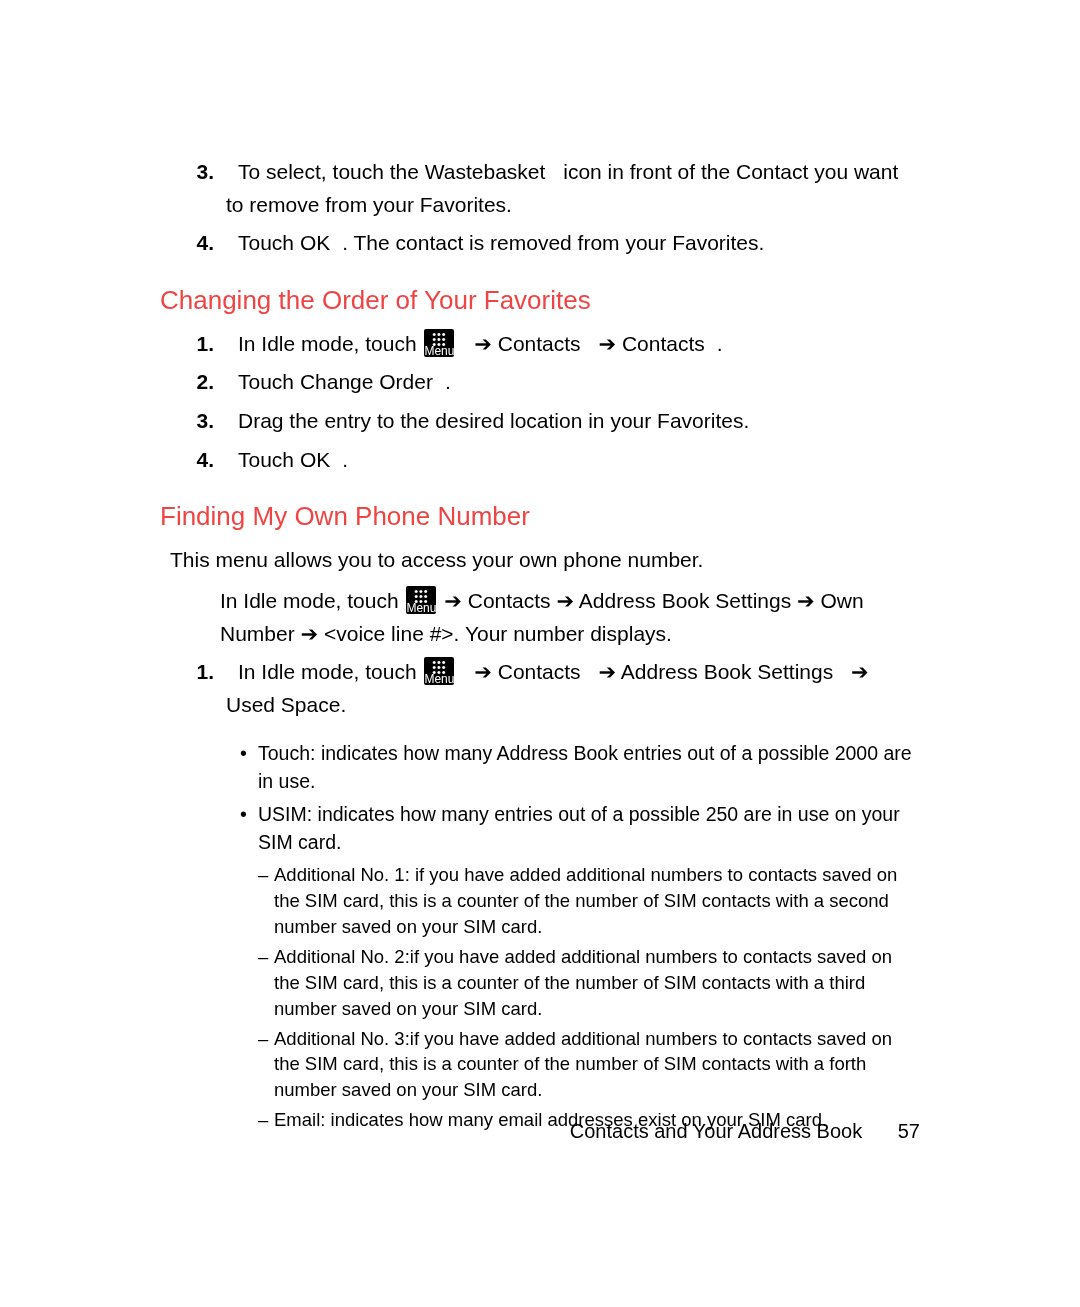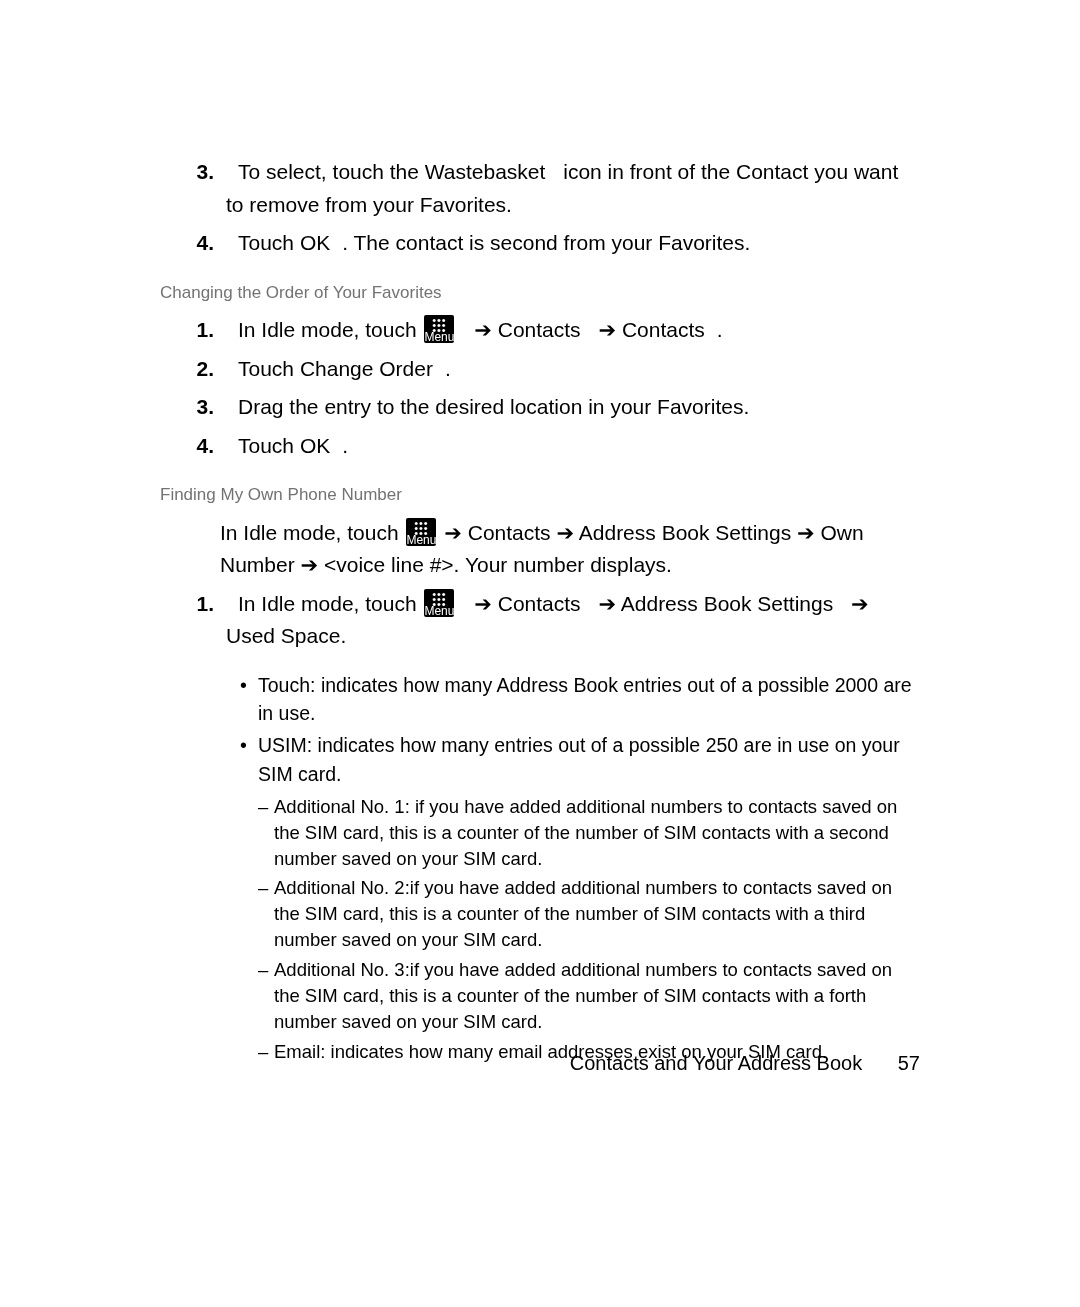--- a/index.html
+++ b/index.html
@@ -12,22 +12,22 @@
   .page {
     width: 1080px;
     min-height: 1307px;
     box-sizing: border-box;
     padding: 150px 160px 250px 160px;
     position: relative;
     font-size: 21px;
     line-height: 1.55;
   }
   .section-heading {
-    color: #737373;
-    font-size: 17px;
+    color: #ef4444;
+    font-size: 26px;
     margin: 20px 0 8px 0;
   }
   .ol {
     margin: 0 0 18px 0;
     padding: 0;
   }
   .li {
     display: flex;
     margin: 6px 0;
   }
@@ -133,21 +133,21 @@
   <div class="ol">
     <div class="li">
       <div class="num">3.</div>
       <div class="body">
         <span class="inline">To select, touch the </span><b>Wastebasket</b><span class="inline"> icon in front of the Contact you want to remove from your Favorites.</span>
       </div>
     </div>
     <div class="li">
       <div class="num">4.</div>
       <div class="body">
-        <span class="inline">Touch </span><b>OK</b><span class="inline">. The contact is second from your Favorites.</span>
+        <span class="inline">Touch </span><b>OK</b><span class="inline">. The contact is removed from your Favorites.</span>
       </div>
     </div>
   </div>
 
   <div class="section-heading">Changing the Order of Your Favorites</div>
   <div class="ol">
 
     <div class="li">
       <div class="num">1.</div>
       <div class="body">
@@ -176,20 +176,21 @@
     </div>
     <div class="li">
       <div class="num">4.</div>
       <div class="body">
         <span class="inline">Touch </span><b>OK</b><span class="inline">.</span>
       </div>
     </div>
   </div>
 
   <div class="section-heading">Finding My Own Phone Number</div>
+  <div class="para">This menu allows you to access your own phone number.</div>
   <div class="indent">
     <span class="inline">In Idle mode, touch </span>
     <span class="menu-icon">
       <span class="dots">•••<br>•••<br>•••</span>
       <span class="lbl">Menu</span>
     </span>
     <span class="inline">➔</span>
     <b>Contacts</b>
     <span class="inline">➔</span>
     <b>Address Book Settings</b>

